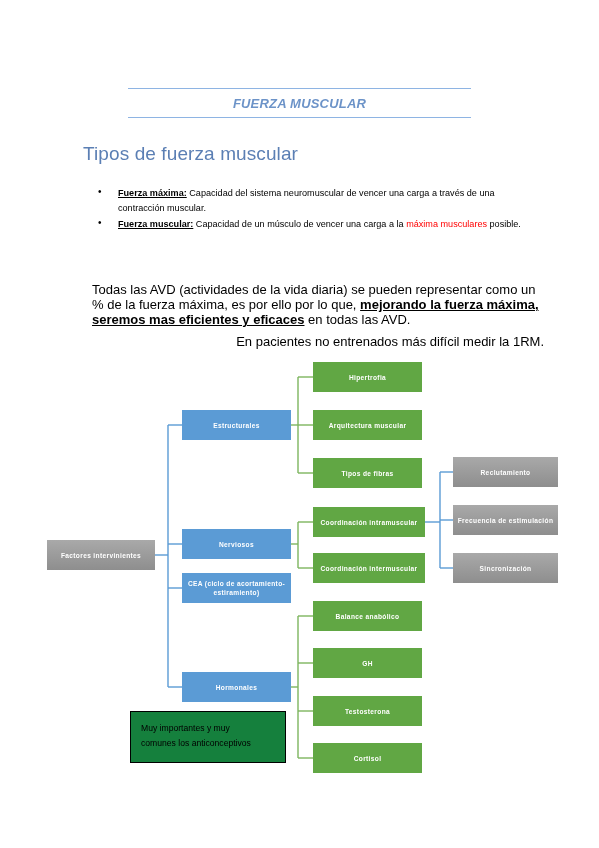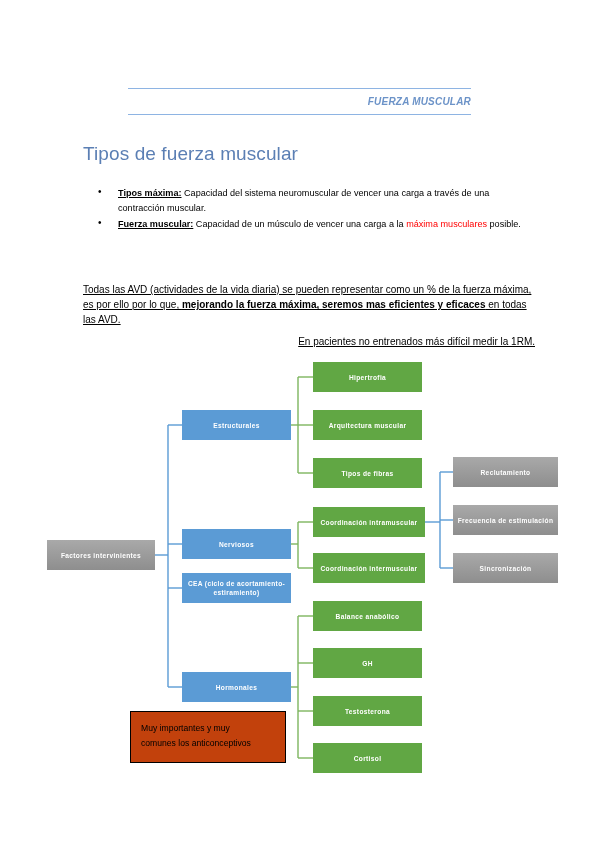--- a/index.html
+++ b/index.html
@@ -23,22 +23,22 @@
     top: 88px;
     width: 343px;
   }
   #doc-header .rule {
     height: 1px;
     background: #8EB4E3;
     width: 100%;
   }
   #doc-header .rule.bottom { margin-top: 0; }
   #header-title {
-    text-align: right;
-    font-size: 10px;
+    text-align: center;
+    font-size: 13px;
     font-style: italic;
     font-weight: bold;
     letter-spacing: .2px;
     color: #6C93C8;
     padding: 8px 0 7px 0;
     line-height: 1;
   }
 
   
   #page-heading {
@@ -77,25 +77,24 @@
     font-size: 10px;
   }
   .term {
     font-weight: bold;
     text-decoration: underline;
   }
   .hl-red { color: #FF0000; }
 
   .para {
     position: absolute;
-    left: 83px;
+    left: 92px;
     width: 452px;
-    font-size: 10px;
+    font-size: 13px;
     line-height: 15.2px;
-    text-decoration: underline;
   }
   #para-avd { top: 282px; }
   #para-1rm { top: 334px; text-align: right; }
   .ul-bold {
     font-weight: bold;
     text-decoration: underline;
   }
 
   
   #diagram {
@@ -130,41 +129,41 @@
   }
 
   #note-box {
     position: absolute;
     left: 130px;
     top: 711px;
     width: 156px;
     height: 52px;
     border: 1px solid #000;
     box-sizing: border-box;
-    background: #c2410c;
+    background: #15803d;
     padding: 9px 10px 0 10px;
     font-size: 8.6px;
     line-height: 15px;
     color: #000;
   }
 </style>
 </head>
 <body>
 
 <div id="doc-header">
   <div class="rule"></div>
   <div id="header-title">FUERZA MUSCULAR</div>
   <div class="rule bottom"></div>
 </div>
 
 <div id="page-heading">Tipos de fuerza muscular</div>
 
 <ul id="bullets">
   <li>
-    <span class="term">Tipos máxima:</span><span> Capacidad del sistema neuromuscular de vencer una carga a través de una contracción muscular.</span><span class="hl-red"></span><span></span>
+    <span class="term">Fuerza máxima:</span><span> Capacidad del sistema neuromuscular de vencer una carga a través de una contracción muscular.</span><span class="hl-red"></span><span></span>
   </li>
   <li>
     <span class="term">Fuerza muscular:</span><span> Capacidad de un músculo de vencer una carga a la </span><span class="hl-red">máxima musculares</span><span> posible.</span>
   </li>
 </ul>
 
 <div class="para" id="para-avd"><span>Todas las AVD (actividades de la vida diaria) se pueden representar como un % de la fuerza máxima, es por ello por lo que, </span><span class="ul-bold">mejorando la fuerza máxima, seremos mas eficientes y eficaces</span><span> en todas las AVD.</span></div>
 
 <div class="para" id="para-1rm">En pacientes no entrenados más difícil medir la 1RM.</div>
 

